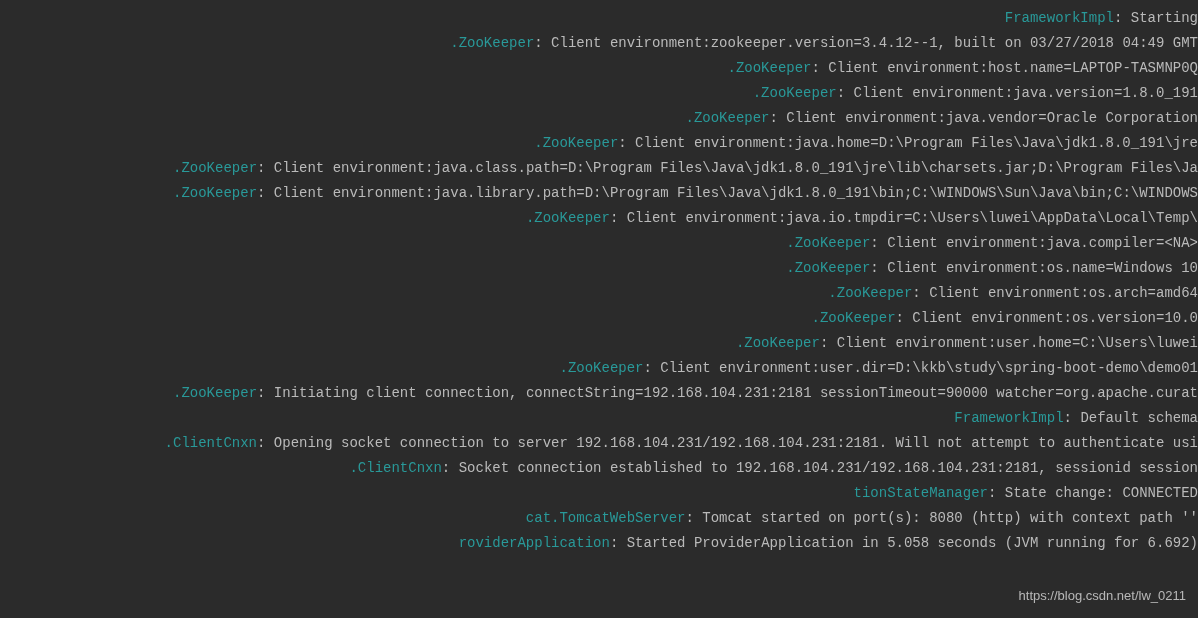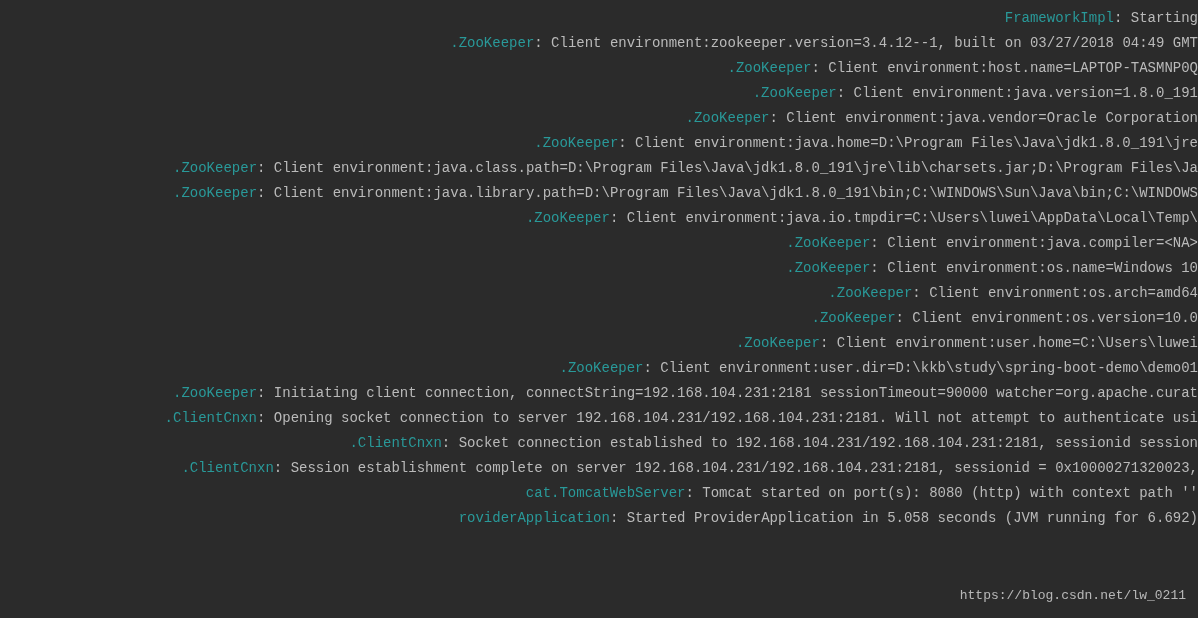--- a/index.html
+++ b/index.html
@@ -32,21 +32,21 @@
   }
   .msg {
     color: #bababa;
   }
   .watermark {
     position: absolute;
     bottom: 10px;
     right: 12px;
     color: #d0d0d0;
     font-size: 13px;
-    font-family: Liberation Mono, monospace;
+    font-family: Liberation Sans, sans-serif;
     opacity: 0.85;
   }
 </style>
 </head>
 <body>
 
 <div id="log-container">
     <div class="log-line"><span class="source">FrameworkImpl</span><span class="sep">: </span><span class="msg">Starting</span></div>
     <div class="log-line"><span class="source">.ZooKeeper</span><span class="sep">: </span><span class="msg">Client environment:zookeeper.version=3.4.12--1, built on 03/27/2018 04:49 GMT</span></div>
     <div class="log-line"><span class="source">.ZooKeeper</span><span class="sep">: </span><span class="msg">Client environment:host.name=LAPTOP-TASMNP0Q</span></div>
@@ -56,20 +56,21 @@
     <div class="log-line"><span class="source">.ZooKeeper</span><span class="sep">: </span><span class="msg">Client environment:java.class.path=D:\Program Files\Java\jdk1.8.0_191\jre\lib\charsets.jar;D:\Program Files\Ja</span></div>
     <div class="log-line"><span class="source">.ZooKeeper</span><span class="sep">: </span><span class="msg">Client environment:java.library.path=D:\Program Files\Java\jdk1.8.0_191\bin;C:\WINDOWS\Sun\Java\bin;C:\WINDOWS</span></div>
     <div class="log-line"><span class="source">.ZooKeeper</span><span class="sep">: </span><span class="msg">Client environment:java.io.tmpdir=C:\Users\luwei\AppData\Local\Temp\</span></div>
     <div class="log-line"><span class="source">.ZooKeeper</span><span class="sep">: </span><span class="msg">Client environment:java.compiler=&lt;NA&gt;</span></div>
     <div class="log-line"><span class="source">.ZooKeeper</span><span class="sep">: </span><span class="msg">Client environment:os.name=Windows 10</span></div>
     <div class="log-line"><span class="source">.ZooKeeper</span><span class="sep">: </span><span class="msg">Client environment:os.arch=amd64</span></div>
     <div class="log-line"><span class="source">.ZooKeeper</span><span class="sep">: </span><span class="msg">Client environment:os.version=10.0</span></div>
     <div class="log-line"><span class="source">.ZooKeeper</span><span class="sep">: </span><span class="msg">Client environment:user.home=C:\Users\luwei</span></div>
     <div class="log-line"><span class="source">.ZooKeeper</span><span class="sep">: </span><span class="msg">Client environment:user.dir=D:\kkb\study\spring-boot-demo\demo01</span></div>
     <div class="log-line"><span class="source">.ZooKeeper</span><span class="sep">: </span><span class="msg">Initiating client connection, connectString=192.168.104.231:2181 sessionTimeout=90000 watcher=org.apache.curat</span></div>
+    <div class="log-line"><span class="source">FrameworkImpl</span><span class="sep">: </span><span class="msg">Default schema</span></div>
     <div class="log-line"><span class="source">.ClientCnxn</span><span class="sep">: </span><span class="msg">Opening socket connection to server 192.168.104.231/192.168.104.231:2181. Will not attempt to authenticate usi</span></div>
     <div class="log-line"><span class="source">.ClientCnxn</span><span class="sep">: </span><span class="msg">Socket connection established to 192.168.104.231/192.168.104.231:2181, sessionid session</span></div>
-    <div class="log-line"><span class="source">.ClientCnxn</span><span class="sep">: </span><span class="msg">Session establishment complete on server 192.168.104.231/192.168.104.231:2181, sessionid = 0x10000271320023, </span></div>
+    <div class="log-line"><span class="source">tionStateManager</span><span class="sep">: </span><span class="msg">State change: CONNECTED</span></div>
     <div class="log-line"><span class="source">cat.TomcatWebServer</span><span class="sep">: </span><span class="msg">Tomcat started on port(s): 8080 (http) with context path ''</span></div>
     <div class="log-line"><span class="source">roviderApplication</span><span class="sep">: </span><span class="msg">Started ProviderApplication in 5.058 seconds (JVM running for 6.692)</span></div>
   </div>
 
 <div class="watermark">https://blog.csdn.net/lw_0211</div>
 
 </body></html>

